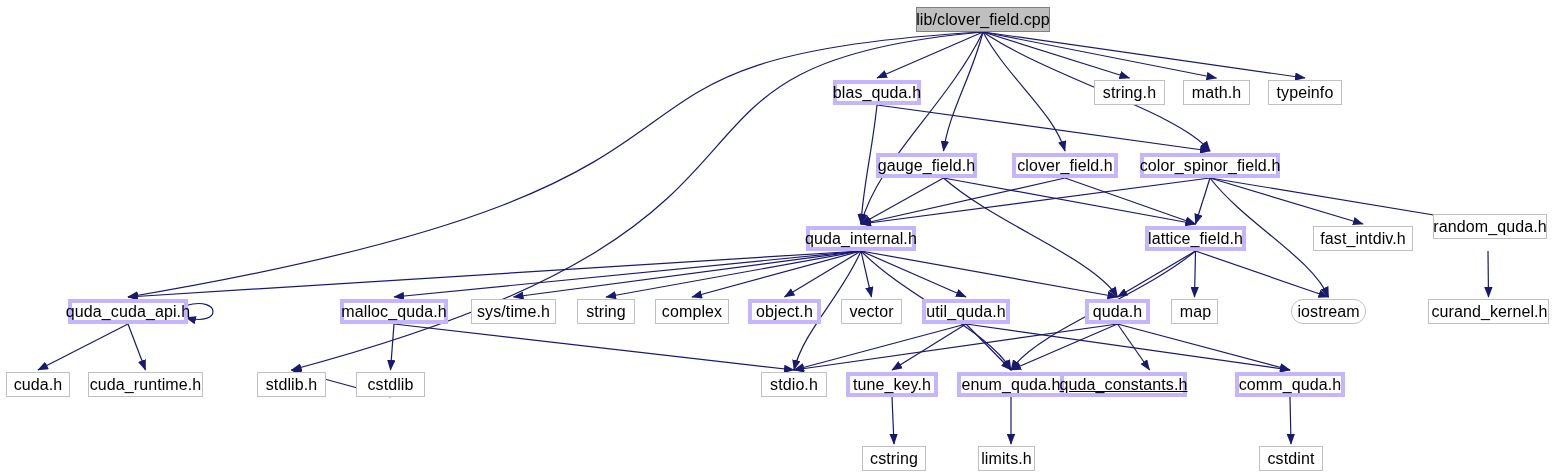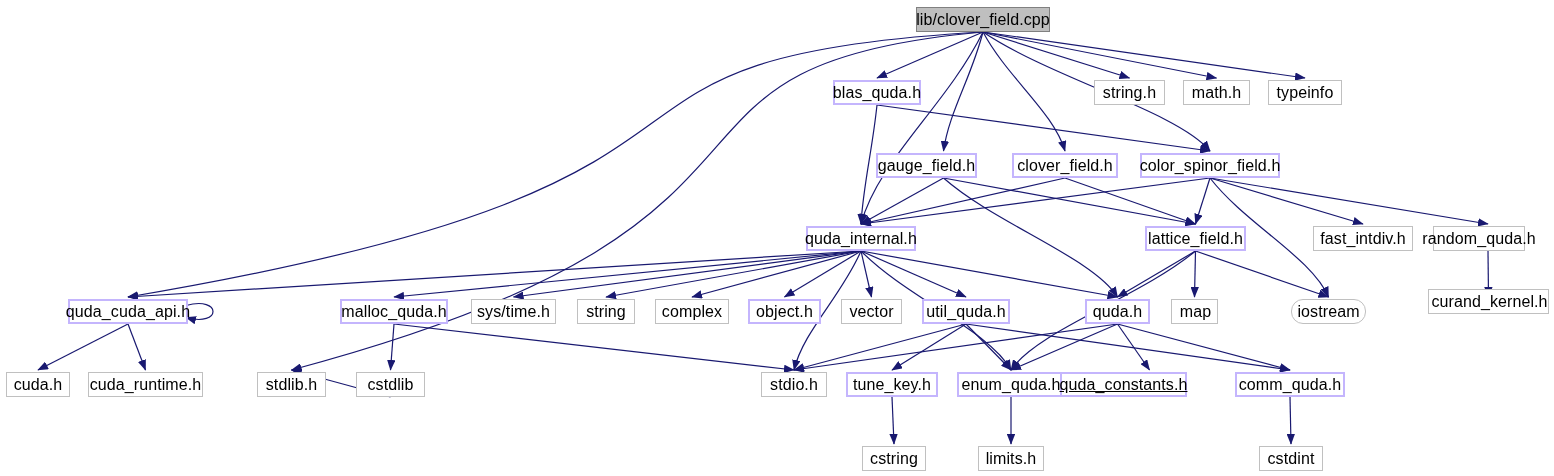--- a/index.html
+++ b/index.html
@@ -35,21 +35,21 @@
     font-size: 16px;
     line-height: 1;
     color: #000000;
     background: #ffffff;
     border: 1px solid #c0c0c0;
     height: 25px;
     padding: 0 7px;
     letter-spacing: 0.1px;
   }
   .node.internal {
-    border: 2px solid #c4b5fd;
+    border: 4px solid #c4b5fd;
   }
   .node.root {
     border: 1px solid #808080;
     background: #bfbfbf;
   }
   .node-label {
     display: block;
   }
 </style>
 </head>
@@ -147,21 +147,21 @@
       </div>
       <div class="node internal" style="left: 806px; top: 226px; width: 110px;">
         <span class="node-label">quda_internal.h</span>
       </div>
       <div class="node internal" style="left: 1145px; top: 226px; width: 101px;">
         <span class="node-label">lattice_field.h</span>
       </div>
       <div class="node system" style="left: 1313px; top: 226px; width: 100px;">
         <span class="node-label">fast_intdiv.h</span>
       </div>
-      <div class="node system" style="left: 1433px; top: 226px; width: 92px; text-align: center;">
+      <div class="node system" style="left: 1433px; top: 214px; width: 114px; text-align: center;">
         <span class="node-label">random_quda.h</span>
       </div>
       <div class="node internal" style="left: 68px; top: 299px; width: 120px;">
         <span class="node-label">quda_cuda_api.h</span>
       </div>
       <div class="node internal" style="left: 340px; top: 299px; width: 108px;">
         <span class="node-label">malloc_quda.h</span>
       </div>
       <div class="node system" style="left: 471px; top: 299px; width: 85px;">
         <span class="node-label">sys/time.h</span>
@@ -183,21 +183,21 @@
       </div>
       <div class="node internal" style="left: 1085px; top: 299px; width: 65px;">
         <span class="node-label">quda.h</span>
       </div>
       <div class="node system" style="left: 1171px; top: 299px; width: 47px; padding-left: 9px;">
         <span class="node-label">map</span>
       </div>
       <div class="node system" style="left: 1291px; top: 299px; width: 75px; border-radius: 12px;">
         <span class="node-label">iostream</span>
       </div>
-      <div class="node system" style="left: 1428px; top: 289px; width: 121px; padding-left: 9px;">
+      <div class="node system" style="left: 1428px; top: 299px; width: 121px; padding-left: 9px;">
         <span class="node-label">curand_kernel.h</span>
       </div>
       <div class="node system" style="left: 6px; top: 372px; width: 64px; text-align: right;">
         <span class="node-label">cuda.h</span>
       </div>
       <div class="node system" style="left: 88px; top: 372px; width: 115px;">
         <span class="node-label">cuda_runtime.h</span>
       </div>
       <div class="node system" style="left: 257px; top: 372px; width: 69px;">
         <span class="node-label">stdlib.h</span>
@@ -216,20 +216,20 @@
       </div>
       <div class="node internal" style="left: 1060px; top: 372px; width: 127px; text-decoration: underline;">
         <span class="node-label">quda_constants.h</span>
       </div>
       <div class="node internal" style="left: 1235px; top: 372px; width: 110px;">
         <span class="node-label">comm_quda.h</span>
       </div>
       <div class="node system" style="left: 862px; top: 446px; width: 64px;">
         <span class="node-label">cstring</span>
       </div>
-      <div class="node system" style="left: 978px; top: 446px; width: 66px;">
+      <div class="node system" style="left: 978px; top: 446px; width: 57px;">
         <span class="node-label">limits.h</span>
       </div>
       <div class="node system" style="left: 1259px; top: 446px; width: 64px;">
         <span class="node-label">cstdint</span>
       </div>
     </div>
 </div>
 
 </body></html>

